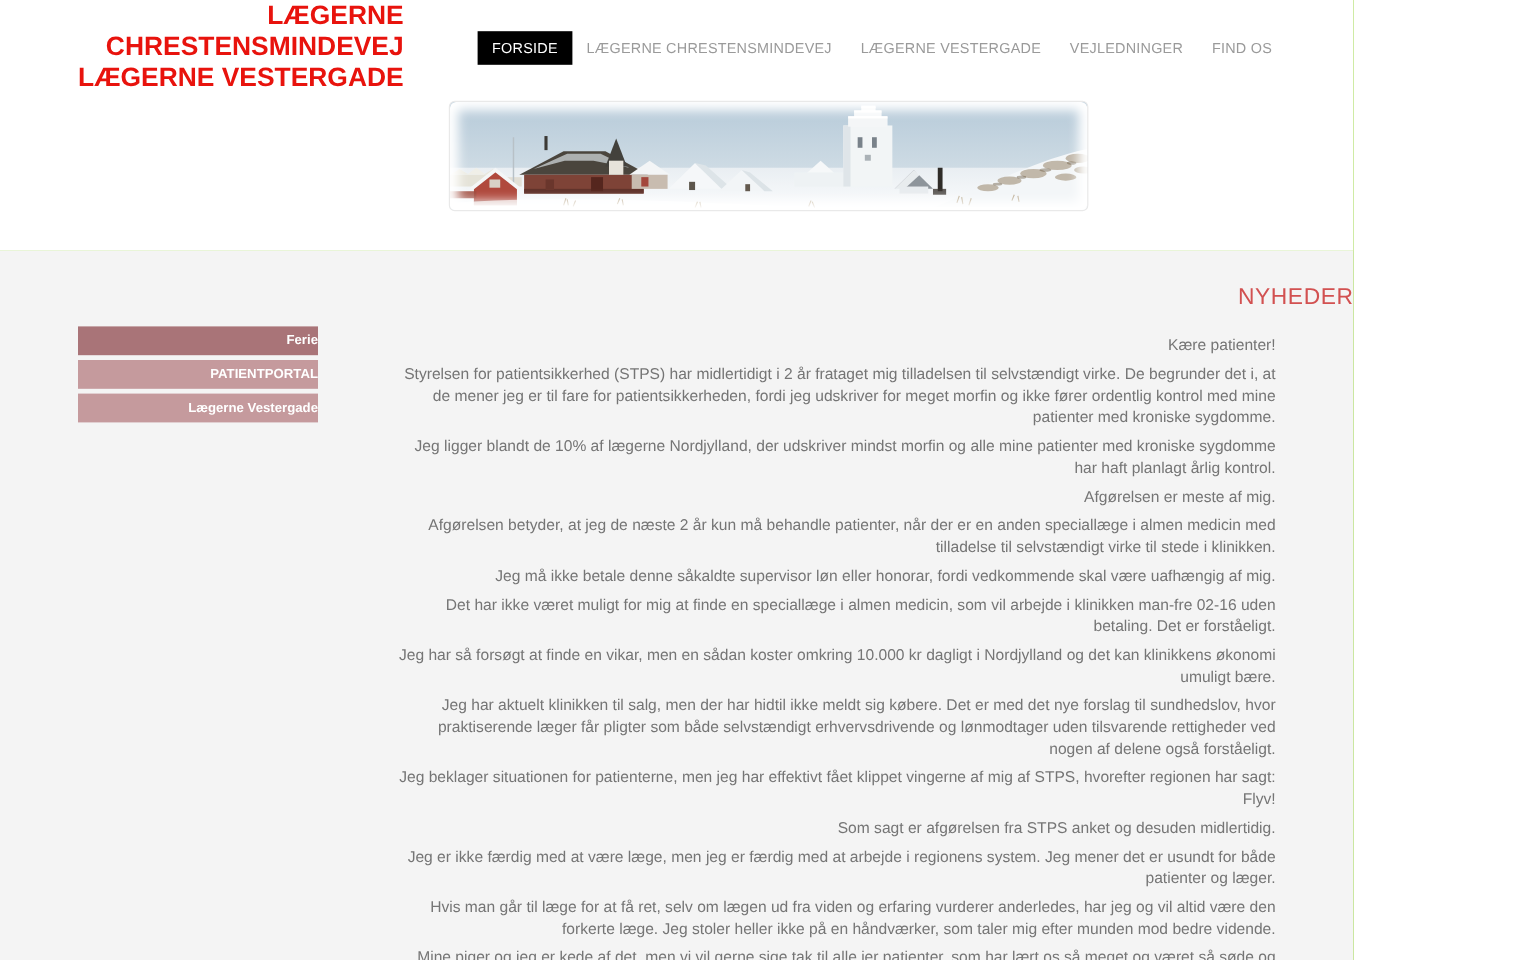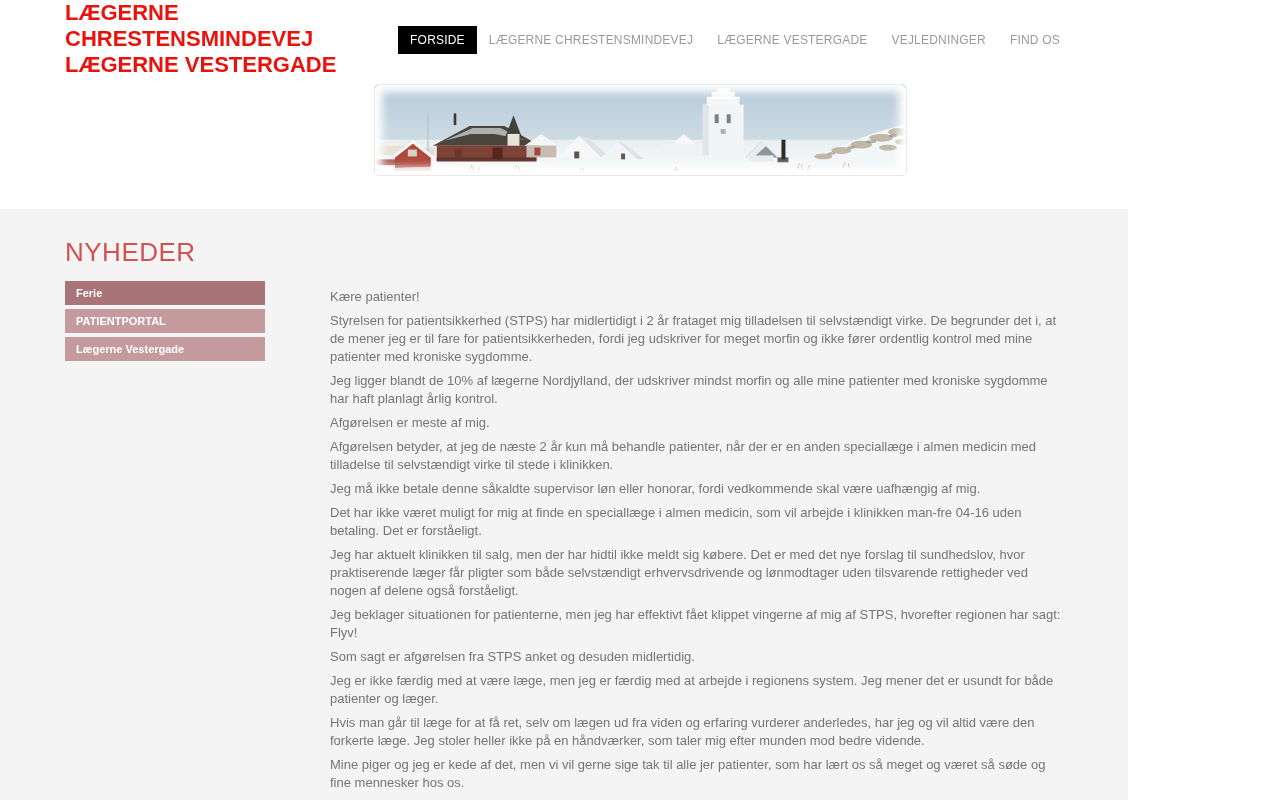--- a/index.html
+++ b/index.html
@@ -3,39 +3,39 @@
 <meta charset="utf-8">
 <style>
   :root{
     --brand-red:#e8130d; --heading-red:#d25151;
     --sidebar-dark:#a97478; --sidebar-light:#c59a9d;
     --nav-text:#9a9a9a; --body-text:#757575; --page-background:#f4f4f4;
   }
   *{box-sizing:border-box;}
   html,body{margin:0;padding:0;}
   body{font-family:"Liberation Sans",sans-serif;background:#fff;}
-  .page{position:relative;width:1128px;height:800px;background:#84cc16;overflow:hidden;}
+  .page{position:relative;width:1128px;height:800px;background:#84cc16;overflow:hidden;text-align:right;}
 
   
   .header{position:relative;height:209px;background:#fff;}
   .brand{position:absolute;left:65px;top:0;text-decoration:none;cursor:pointer;}
   .brand-line{display:block;color:var(--brand-red);font-weight:bold;font-size:22px;line-height:26px;letter-spacing:0;}
   .nav{position:absolute;top:26px;right:56px;display:flex;align-items:stretch;}
   .nav-item{display:flex;align-items:center;height:28px;padding:0 12px;font-size:12px;
             color:var(--nav-text);text-decoration:none;letter-spacing:.2px;white-space:nowrap;}
   .nav-item.active{background:#000;color:#fff;}
   .photo-wrap{position:absolute;left:374px;top:84px;width:533px;height:92px;border-radius:5px;
               overflow:hidden;border:1px solid #e9e9e9;}
   .photo-wrap svg{display:block;width:100%;height:100%;}
   .photo-fade{position:absolute;inset:0;border-radius:5px;pointer-events:none;
               box-shadow:inset 0 0 9px 7px #ffffff;}
 
   
   .main{position:absolute;top:209px;left:0;right:0;bottom:0;background:var(--page-background);overflow:hidden;}
-  .news-title{margin:28px 0 13px 65px;font-size:26px;font-weight:400;color:var(--heading-red);letter-spacing:.5px;}
+  .news-title{margin:28px 0 13px 65px;font-size:19px;font-weight:400;color:var(--heading-red);letter-spacing:.5px;}
   .columns{display:flex;align-items:flex-start;padding:0 65px;}
   .sidebar{width:200px;flex:none;}
   .side-item{display:block;height:24px;line-height:24px;padding-left:11px;margin-bottom:4px;
              color:#fff;font-size:11px;font-weight:bold;text-decoration:none;cursor:pointer;}
   .side-item.dark{background:var(--sidebar-dark);}
   .side-item.light{background:var(--sidebar-light);}
   .article{flex:1;margin-left:65px;max-width:884px;padding-top:7px;}
   .article p{margin:0 0 6px;font-size:13px;line-height:18px;color:var(--body-text);}
 </style>
 </head>
@@ -184,21 +184,22 @@
         </aside>
 
       <article class="article">
 
       <p>Kære patienter!</p>
           <p>Styrelsen for patientsikkerhed (STPS) har midlertidigt i 2 år frataget mig tilladelsen til selvstændigt virke. De begrunder det i, at de mener jeg er til fare for patientsikkerheden, fordi jeg udskriver for meget morfin og ikke fører ordentlig kontrol med mine patienter med kroniske sygdomme.</p>
           <p>Jeg ligger blandt de 10% af lægerne Nordjylland, der udskriver mindst morfin og alle mine patienter med kroniske sygdomme har haft planlagt årlig kontrol.</p>
           <p>Afgørelsen er meste af mig.</p>
           <p>Afgørelsen betyder, at jeg de næste 2 år kun må behandle patienter, når der er en anden speciallæge i almen medicin med tilladelse til selvstændigt virke til stede i klinikken.</p>
           <p>Jeg må ikke betale denne såkaldte supervisor løn eller honorar, fordi vedkommende skal være uafhængig af mig.</p>
-          <p>Det har ikke været muligt for mig at finde en speciallæge i almen medicin, som vil arbejde i klinikken man-fre 04-16 uden betaling. Det er forståeligt.</p>
+          <p>Det har ikke været muligt for mig at finde en speciallæge i almen medicin, som vil arbejde i klinikken man-fre 02-16 uden betaling. Det er forståeligt.</p>
+          <p>Jeg har så forsøgt at finde en vikar, men en sådan koster omkring 10.000 kr dagligt i Nordjylland og det kan klinikkens økonomi umuligt bære.</p>
           <p>Jeg har aktuelt klinikken til salg, men der har hidtil ikke meldt sig købere. Det er med det nye forslag til sundhedslov, hvor praktiserende læger får pligter som både selvstændigt erhvervsdrivende og lønmodtager uden tilsvarende rettigheder ved nogen af delene også forståeligt.</p>
           <p>Jeg beklager situationen for patienterne, men jeg har effektivt fået klippet vingerne af mig af STPS, hvorefter regionen har sagt: Flyv!</p>
           <p>Som sagt er afgørelsen fra STPS anket og desuden midlertidig.</p>
           <p>Jeg er ikke færdig med at være læge, men jeg er færdig med at arbejde i regionens system. Jeg mener det er usundt for både patienter og læger.</p>
           <p>Hvis man går til læge for at få ret, selv om lægen ud fra viden og erfaring vurderer anderledes, har jeg og vil altid være den forkerte læge. Jeg stoler heller ikke på en håndværker, som taler mig efter munden mod bedre vidende.</p>
           <p>Mine piger og jeg er kede af det, men vi vil gerne sige tak til alle jer patienter, som har lært os så meget og været så søde og fine mennesker hos os.</p>
           <p>TAK!</p>
         </article>
     </div>
   </main>

